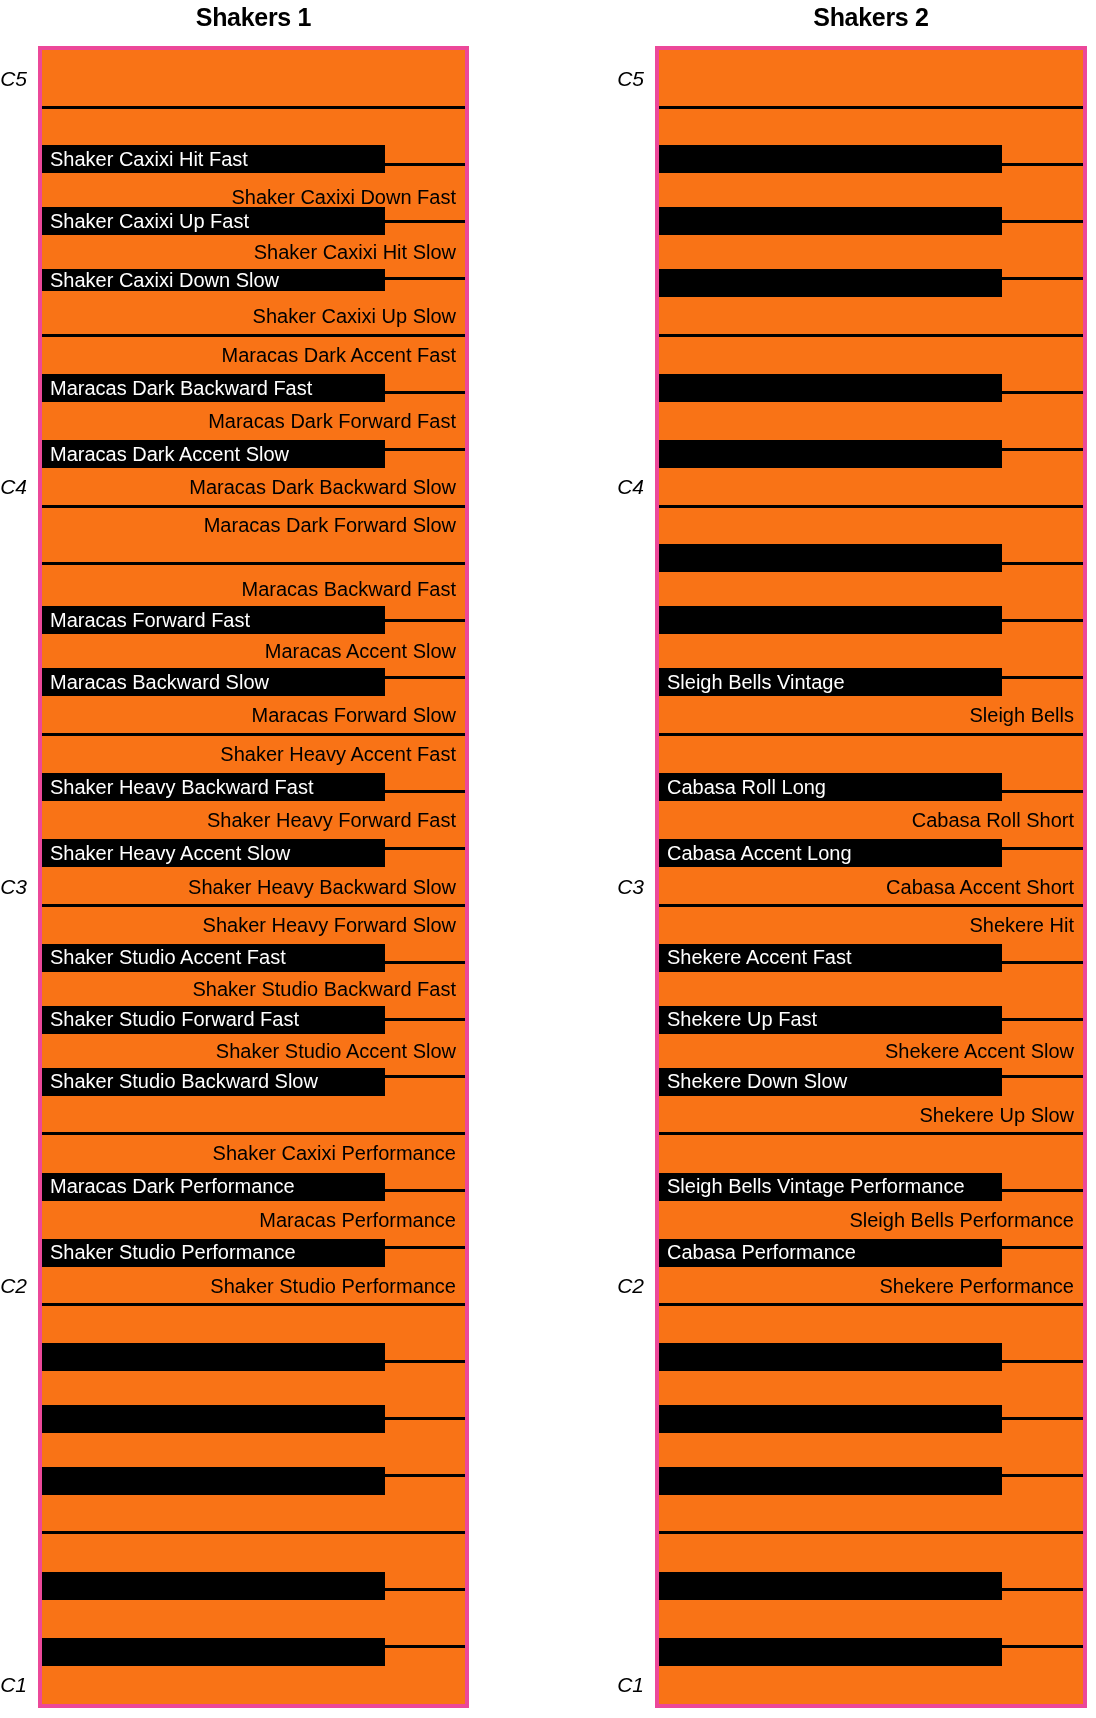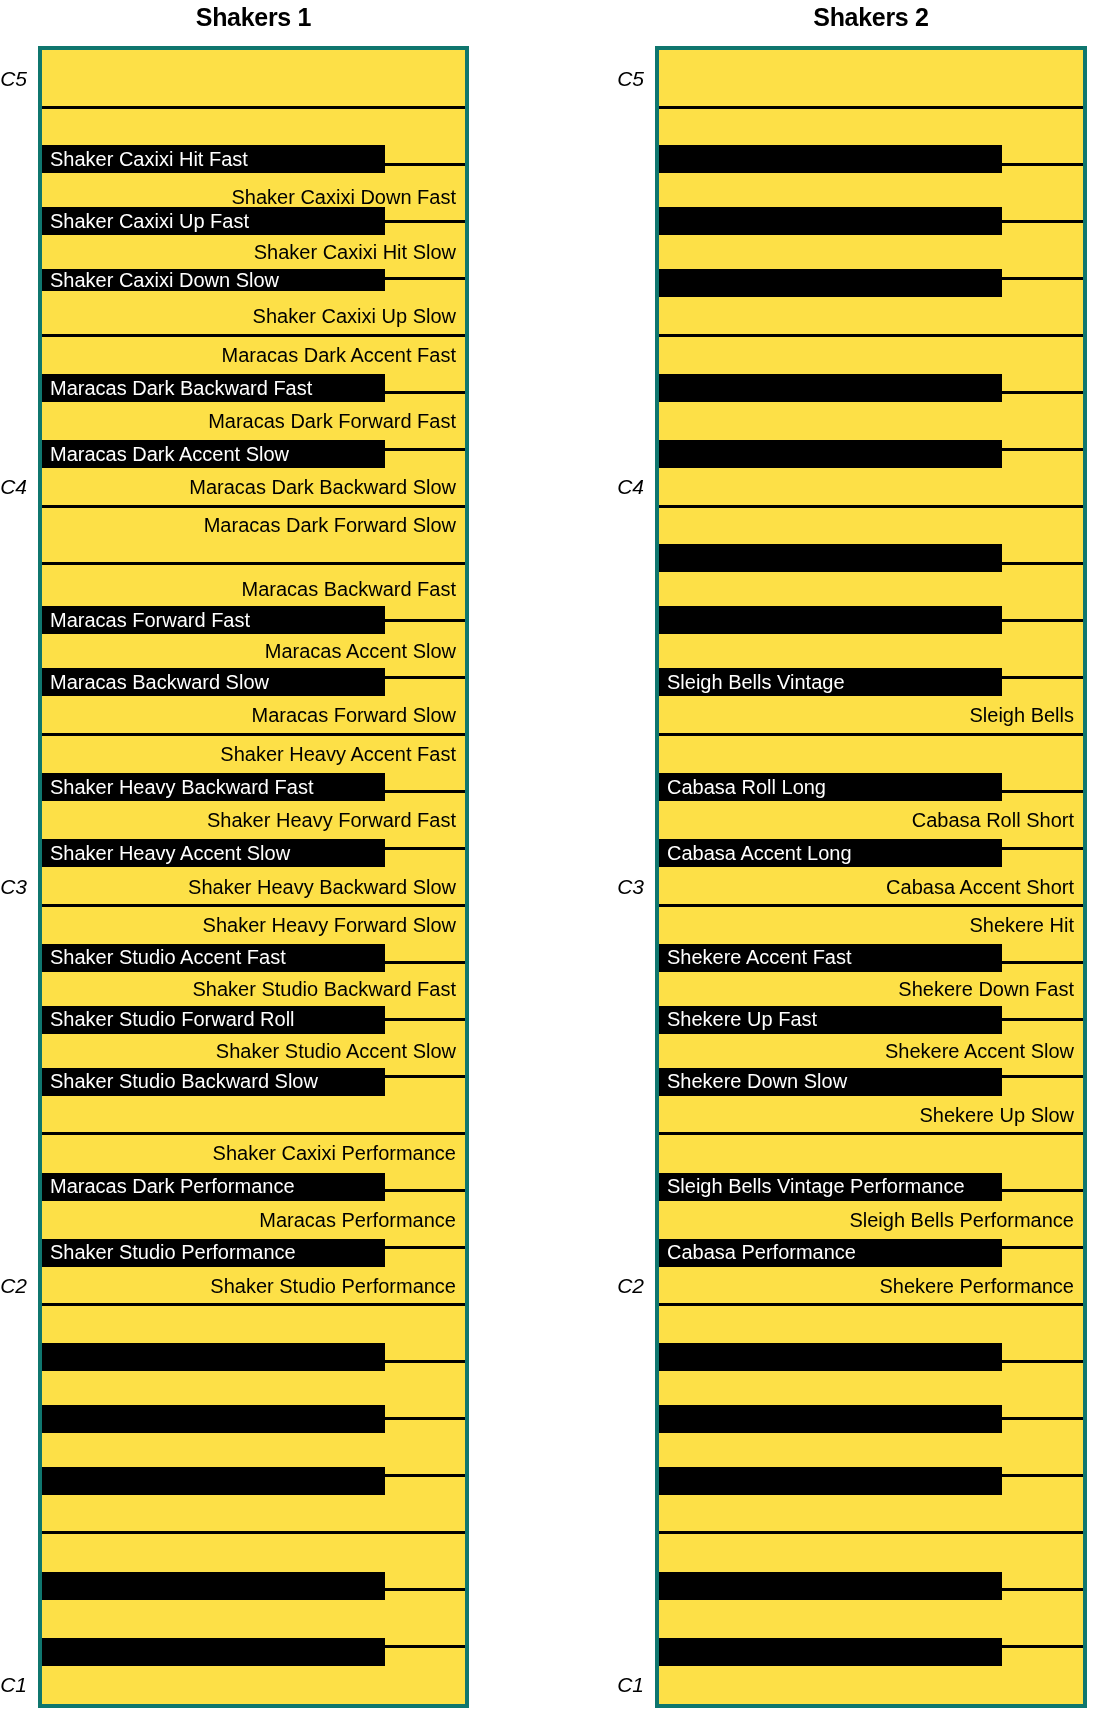--- a/index.html
+++ b/index.html
@@ -6,21 +6,21 @@
   *{box-sizing:border-box;}
   #stage{
     position:relative;width:1096px;height:1718px;background:#fff;overflow:hidden;
     font-family:"Liberation Sans",sans-serif;
   }
   .kb-title{
     position:absolute;height:34px;line-height:34px;text-align:center;
     font-size:25px;font-weight:bold;color:#000;letter-spacing:-0.3px;
   }
   .kb-frame{
-    position:absolute;border:4px solid #0f766e;background:#fde047;
+    position:absolute;border:4px solid #ec4899;background:#f97316;
   }
   .sep-line{position:absolute;left:0;background:#000;z-index:1;}
   .white-key{position:absolute;left:0;background:transparent;z-index:0;}
   .white-key-label{
     position:absolute;left:0;text-align:right;font-size:20px;color:#000;
     white-space:nowrap;z-index:1;height:26px;line-height:26px;
   }
   .black-key{
     position:absolute;left:0;background:#000;color:#fff;z-index:2;
     font-size:20px;white-space:nowrap;
@@ -123,21 +123,21 @@
       <div class="white-key" style="top: 798.483px; width: 423px; height: 57.0345px;"></div>
       <div class="white-key-label" style="top: 823.5px; width: 414px;">Shaker Heavy Backward Slow</div>
       <div class="white-key" style="top: 855.517px; width: 423px; height: 57.0345px;"></div>
       <div class="white-key-label" style="top: 861.534px; width: 414px;">Shaker Heavy Forward Slow</div>
       <div class="black-key" style="top: 893.552px; width: 343px; height: 28px;">
         <div class="black-key-label">Shaker Studio Accent Fast</div>
       </div>
       <div class="white-key" style="top: 912.552px; width: 423px; height: 57.0345px;"></div>
       <div class="white-key-label" style="top: 925.569px; width: 414px;">Shaker Studio Backward Fast</div>
       <div class="black-key" style="top: 955.586px; width: 343px; height: 28px;">
-        <div class="black-key-label">Shaker Studio Forward Roll</div>
+        <div class="black-key-label">Shaker Studio Forward Fast</div>
       </div>
       <div class="white-key" style="top: 969.586px; width: 423px; height: 57.0345px;"></div>
       <div class="white-key-label" style="top: 987.603px; width: 414px;">Shaker Studio Accent Slow</div>
       <div class="black-key" style="top: 1017.62px; width: 343px; height: 28px;">
         <div class="black-key-label">Shaker Studio Backward Slow</div>
       </div>
       <div class="white-key" style="top: 1026.62px; width: 423px; height: 57.0345px;"></div>
       <div class="white-key" style="top: 1083.66px; width: 423px; height: 57.0345px;"></div>
       <div class="white-key-label" style="top: 1090.17px; width: 414px;">Shaker Caxixi Performance</div>
       <div class="black-key" style="top: 1122.69px; width: 343px; height: 28px;">
@@ -231,21 +231,20 @@
         <div class="black-key-label">Cabasa Accent Long</div>
       </div>
       <div class="white-key" style="top: 798.483px; width: 424px; height: 57.0345px;"></div>
       <div class="white-key-label" style="top: 823.5px; width: 415px;">Cabasa Accent Short</div>
       <div class="white-key" style="top: 855.517px; width: 424px; height: 57.0345px;"></div>
       <div class="white-key-label" style="top: 861.534px; width: 415px;">Shekere Hit</div>
       <div class="black-key" style="top: 893.552px; width: 343px; height: 28px;">
         <div class="black-key-label">Shekere Accent Fast</div>
       </div>
       <div class="white-key" style="top: 912.552px; width: 424px; height: 57.0345px;"></div>
-      <div class="white-key-label" style="top: 925.569px; width: 415px;">Shekere Down Fast</div>
       <div class="black-key" style="top: 955.586px; width: 343px; height: 28px;">
         <div class="black-key-label">Shekere Up Fast</div>
       </div>
       <div class="white-key" style="top: 969.586px; width: 424px; height: 57.0345px;"></div>
       <div class="white-key-label" style="top: 987.603px; width: 415px;">Shekere Accent Slow</div>
       <div class="black-key" style="top: 1017.62px; width: 343px; height: 28px;">
         <div class="black-key-label">Shekere Down Slow</div>
       </div>
       <div class="white-key" style="top: 1026.62px; width: 424px; height: 57.0345px;"></div>
       <div class="white-key-label" style="top: 1051.64px; width: 415px;">Shekere Up Slow</div>

